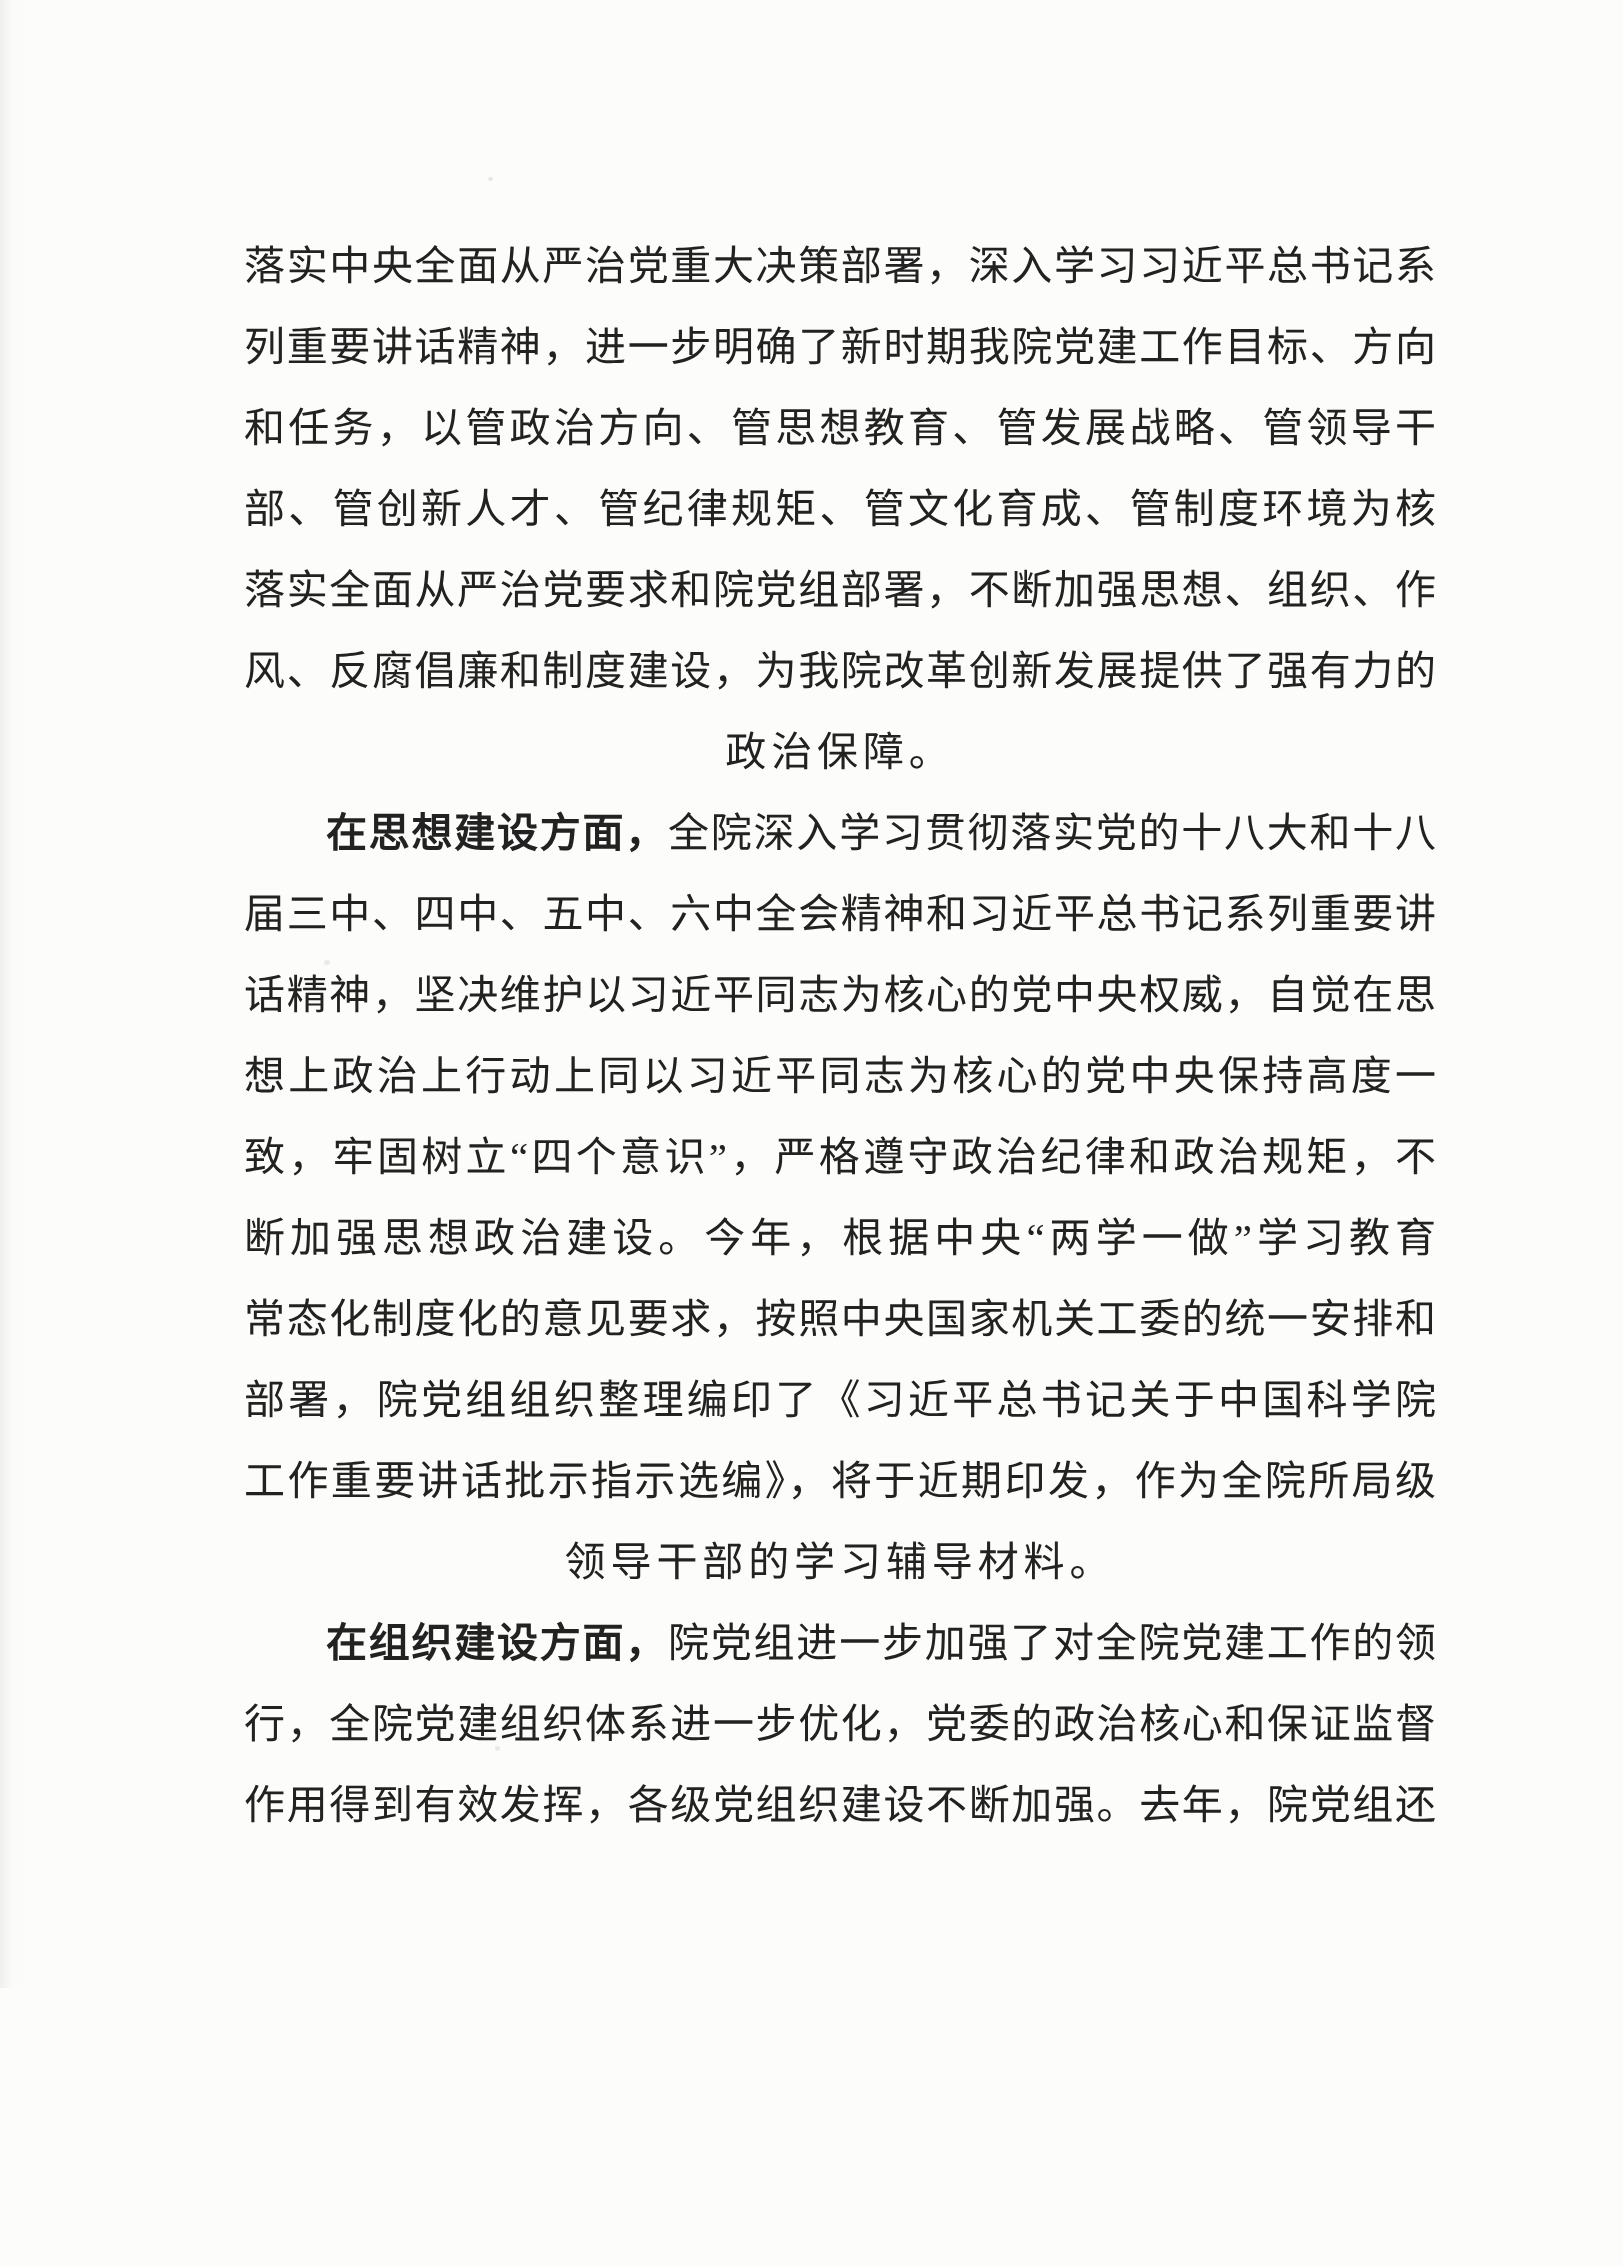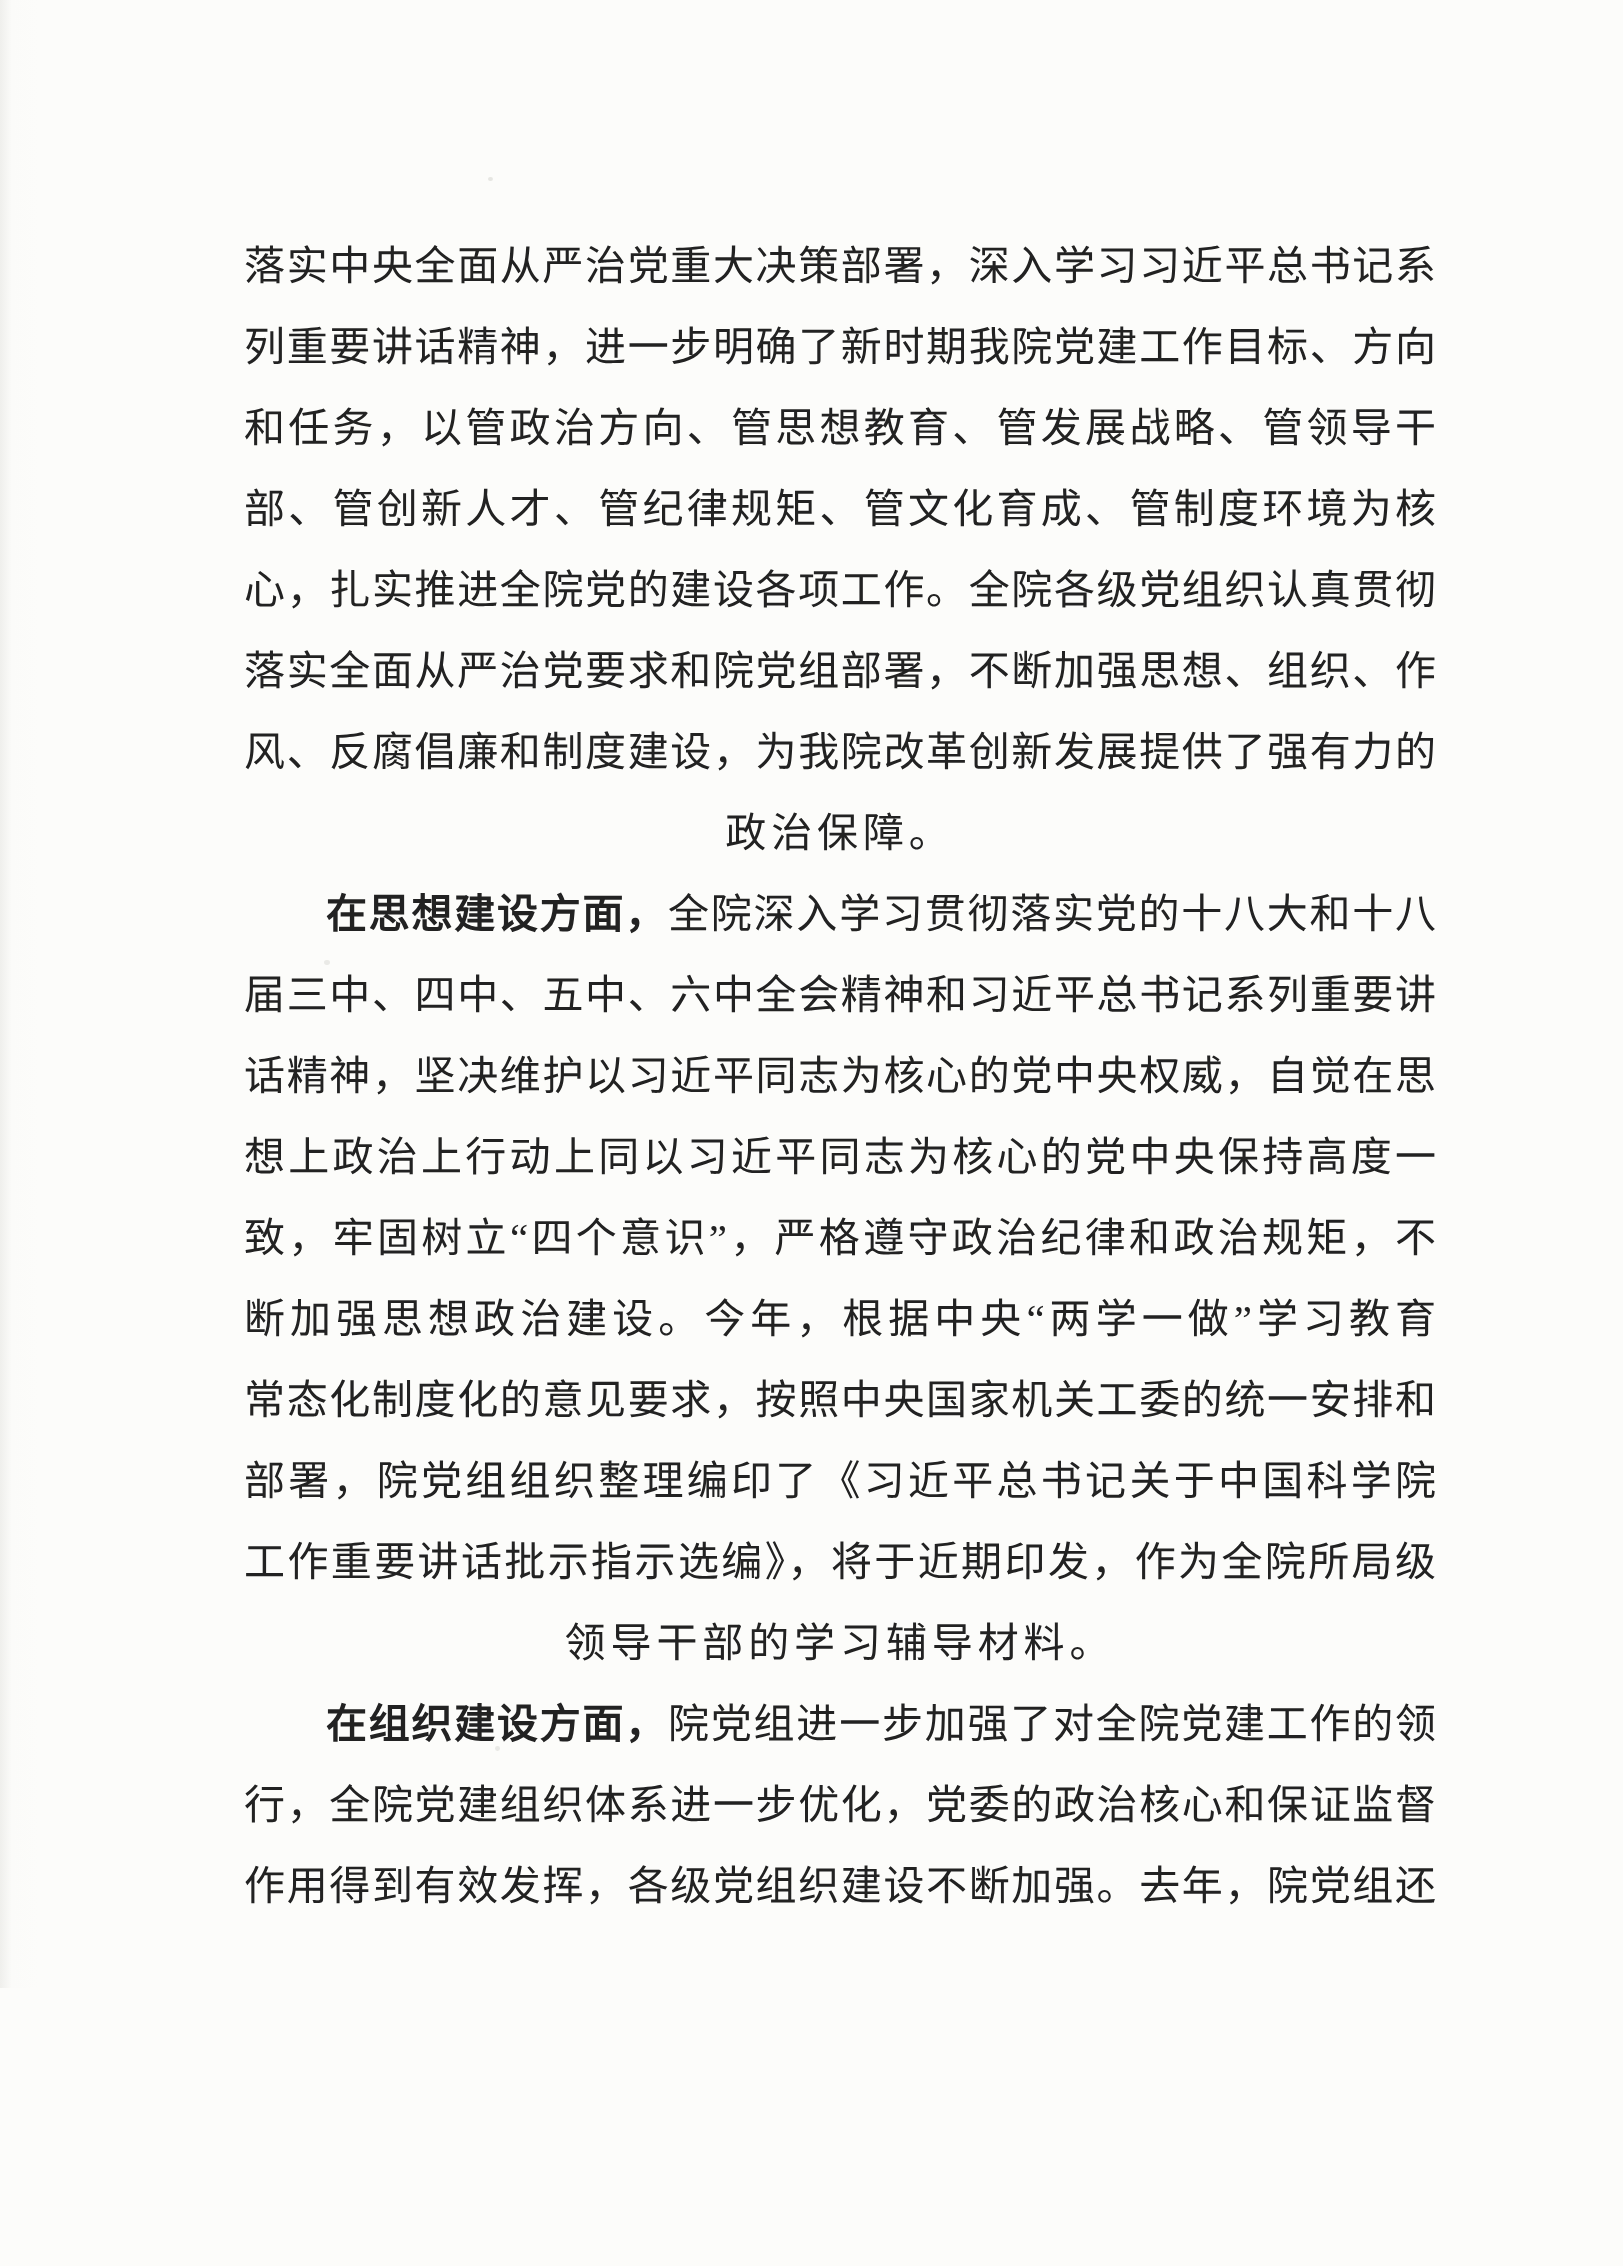--- a/index.html
+++ b/index.html
@@ -44,21 +44,20 @@
   <div class="speck s1"></div>
   <div class="speck s2"></div>
   <div class="speck s3"></div>
   <div class="speck s4"></div>
 
   <div class="doc">
     <p class="ln fill"><span>落实中央全面从严治党重大决策部署，深入学习习近平总书记系</span></p>
     <p class="ln fill"><span>列重要讲话精神，进一步明确了新时期我院党建工作目标、方向</span></p>
     <p class="ln fill"><span>和任务，以管政治方向、管思想教育、管发展战略、管领导干</span></p>
     <p class="ln fill"><span>部、管创新人才、管纪律规矩、管文化育成、管制度环境为核</span></p>
-    <p class="ln fill"><span>心，扎实推进全院党的建设各项工作。全院各级党组织认真贯彻</span></p>
     <p class="ln fill"><span>落实全面从严治党要求和院党组部署，不断加强思想、组织、作</span></p>
     <p class="ln fill"><span>风、反腐倡廉和制度建设，为我院改革创新发展提供了强有力的</span></p>
     <p class="ln short"><span>政治保障。</span></p>
     <p class="ln fill indent"><span class="lead">在思想建设方面，</span><span>全院深入学习贯彻落实党的十八大和十八</span></p>
     <p class="ln fill"><span>届三中、四中、五中、六中全会精神和习近平总书记系列重要讲</span></p>
     <p class="ln fill"><span>话精神，坚决维护以习近平同志为核心的党中央权威，自觉在思</span></p>
     <p class="ln fill"><span>想上政治上行动上同以习近平同志为核心的党中央保持高度一</span></p>
     <p class="ln fill"><span>致，牢固树立“四个意识”，严格遵守政治纪律和政治规矩，不</span></p>
     <p class="ln fill"><span>断加强思想政治建设。今年，根据中央“两学一做”学习教育</span></p>
     <p class="ln fill"><span>常态化制度化的意见要求，按照中央国家机关工委的统一安排和</span></p>

